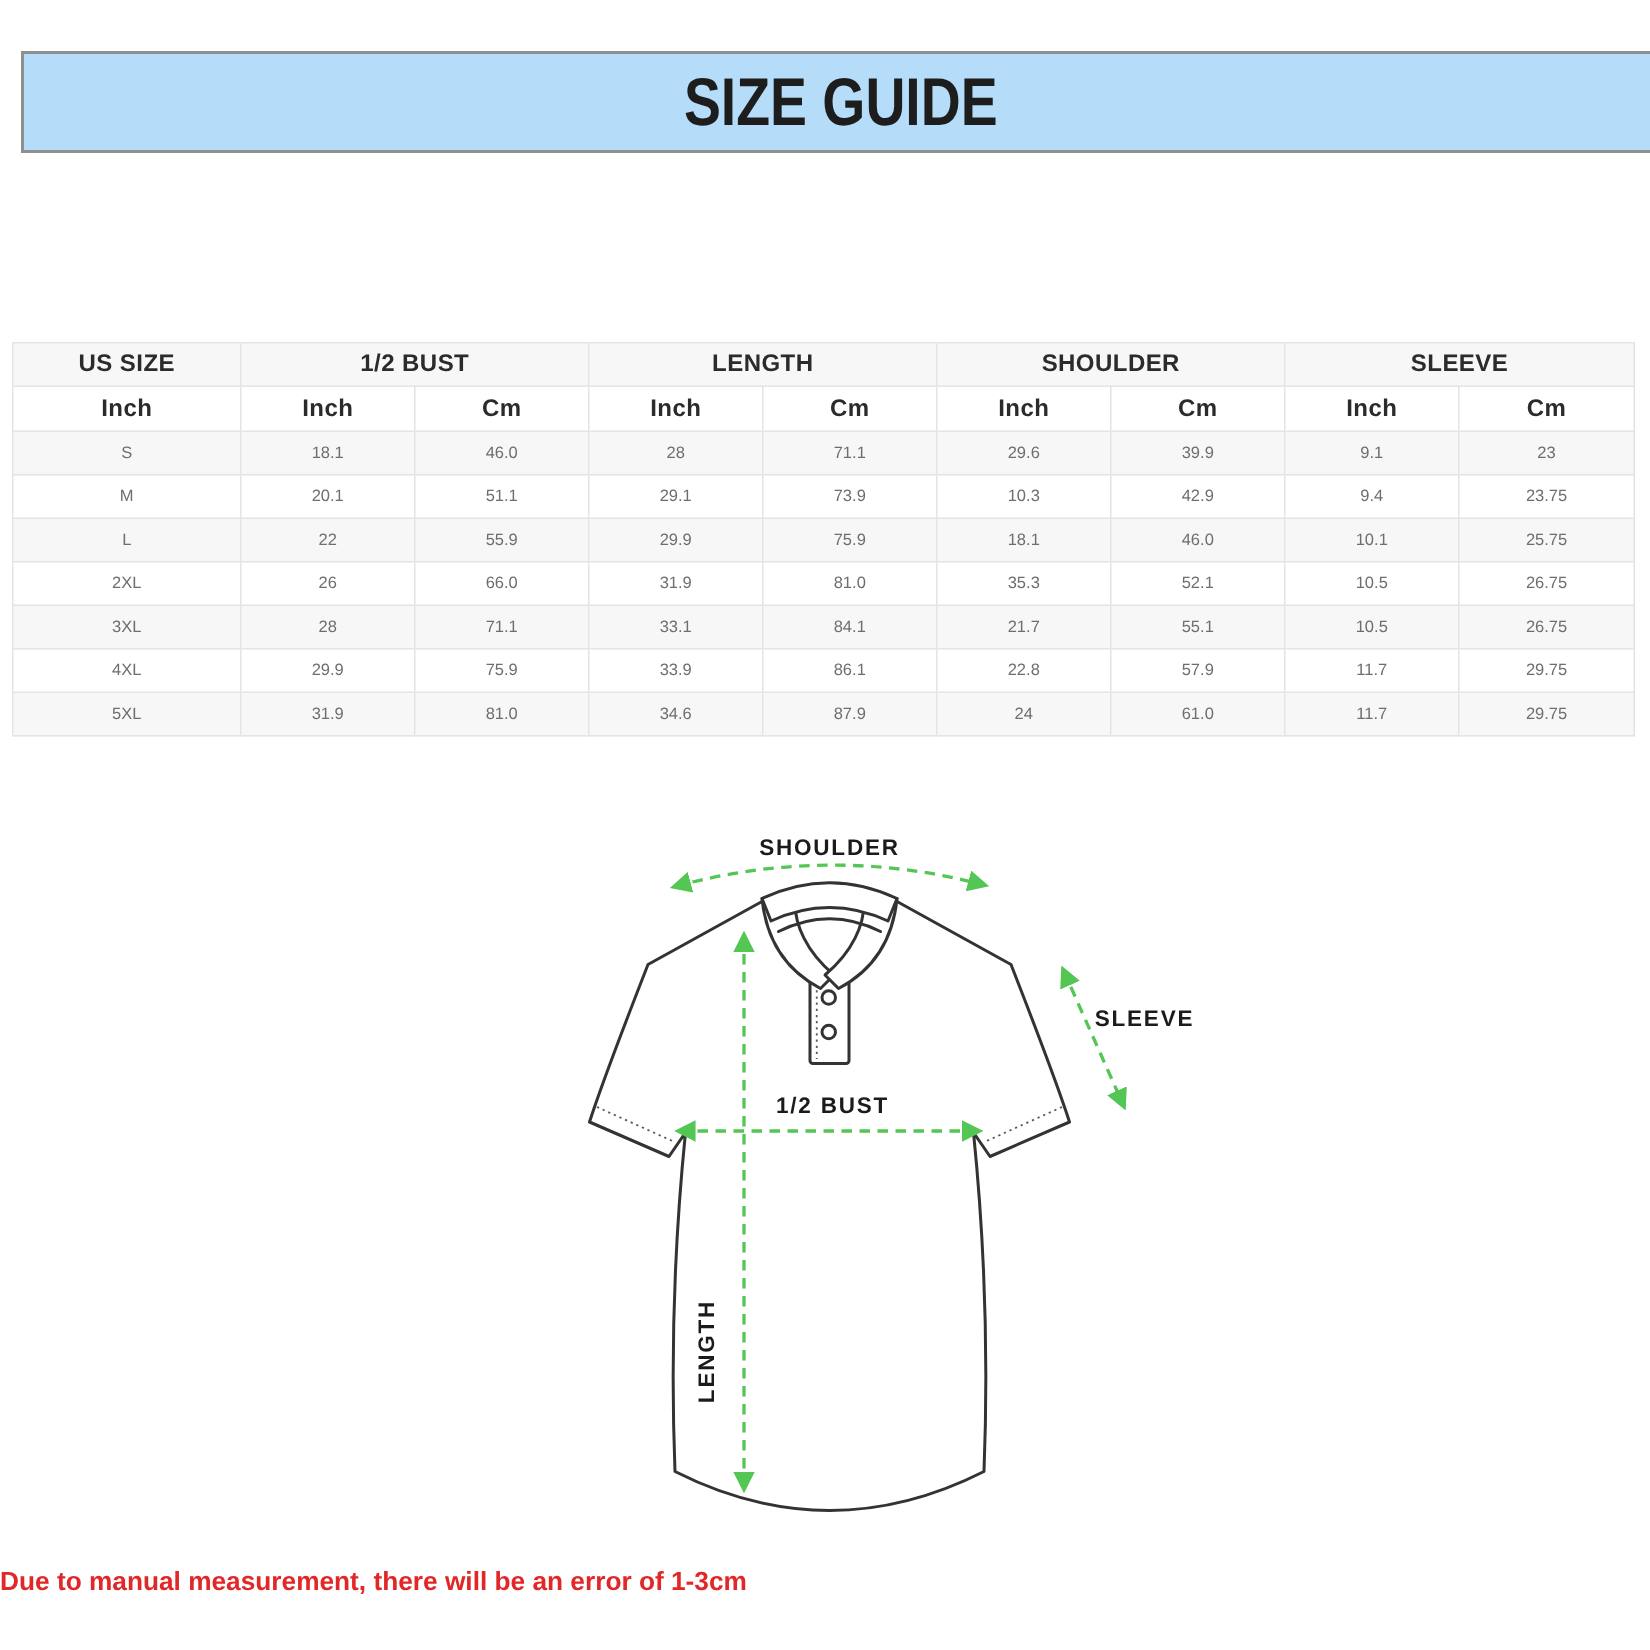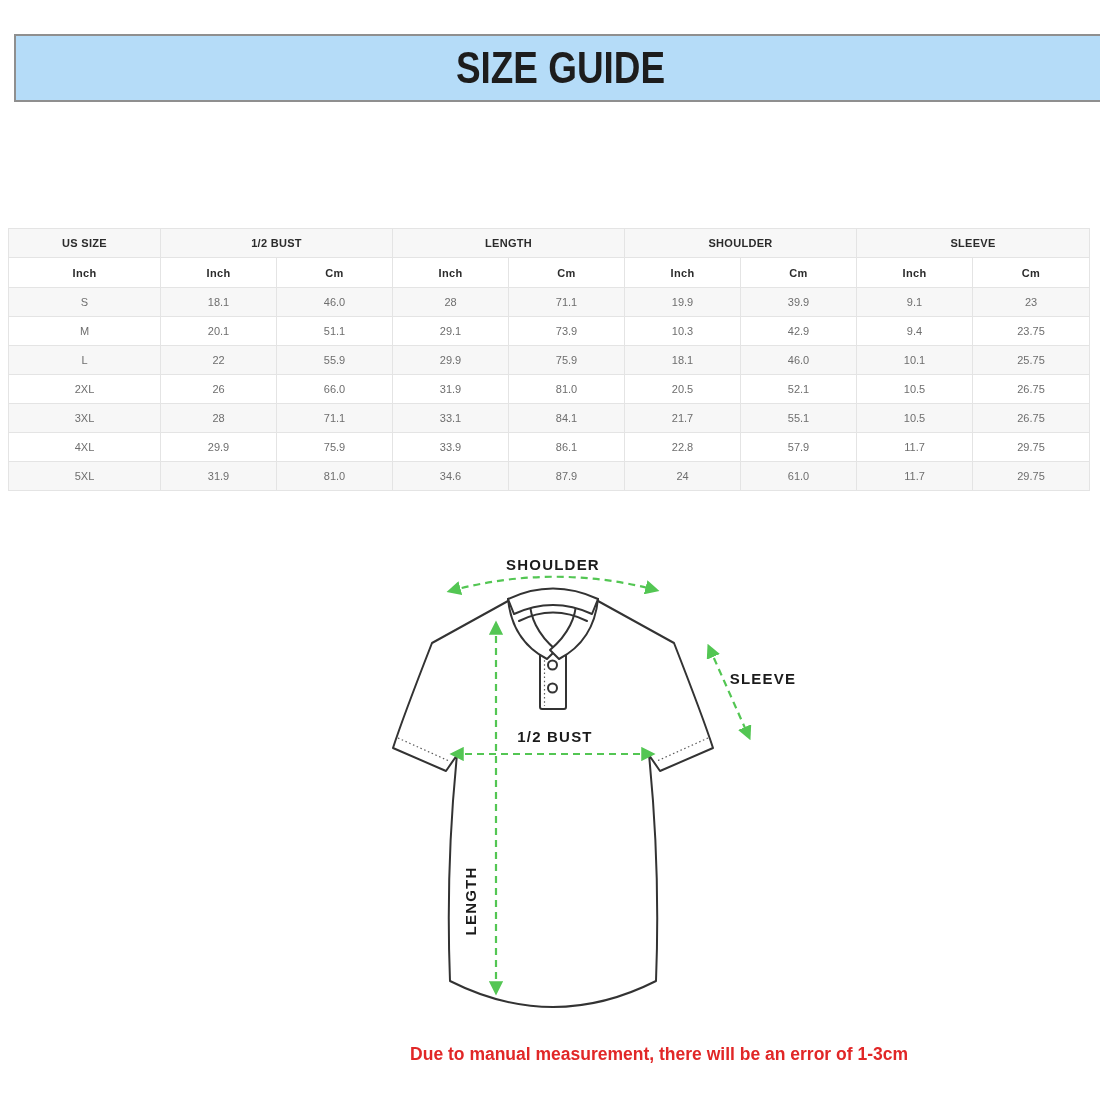--- a/index.html
+++ b/index.html
@@ -30,21 +30,21 @@
   table.size-table {
     position:absolute; top:228px; left:8px; width:1082px;
     border-collapse:collapse; table-layout:fixed;
   }
   .size-table th, .size-table td {
     border:1px solid #e4e4e4;
     padding:0; text-align:center; vertical-align:middle;
     height:28px;
   }
   .size-table thead th {
-    font-size:11px; font-weight:bold; color:#2b2b2b;
+    font-size:16px; font-weight:bold; color:#2b2b2b;
     letter-spacing:0.3px;
   }
   .size-table tr.group-row th { background:#f7f7f7; height:28px; }
   .size-table tr.unit-row  th { background:#ffffff; height:29px; }
   .size-table tbody td { font-size:11px; color:#6e6e6e; background:#ffffff; }
   .size-table tbody tr:nth-child(odd) td { background:#f7f7f7; }
 
   
   svg.diagram { position:absolute; top:544px; left:380px; }
   .shirt-line { fill:none; stroke:var(--outline_dark,#333); stroke-width:2; stroke-linejoin:round; stroke-linecap:round; }
@@ -53,21 +53,21 @@
   .measure { fill:none; stroke:var(--accent_green,#53c653); stroke-width:2.2; stroke-dasharray:7 5; }
   .ah { fill:var(--accent_green,#53c653); }
   .diagram-label {
     font-family:"Liberation Sans", sans-serif;
     font-size:15px; font-weight:bold; fill:#1b1b1b; letter-spacing:1.2px;
   }
 
   
   .footnote {
     position:absolute; top:1044px; left:0; width:908px;
-    text-align:right;
+    text-align:left;
     font-size:17.5px; font-weight:bold;
     color:var(--footnote_red,#e12727);
   }
 </style>
 </head>
 <body>
 
 <div class="banner">
   <h1>SIZE GUIDE</h1>
 </div>
@@ -104,21 +104,21 @@
       <th>Cm</th>
     </tr>
   </thead>
   <tbody>
     <tr>
       <td>S</td>
       <td>18.1</td>
       <td>46.0</td>
       <td>28</td>
       <td>71.1</td>
-      <td>19.9</td>
+      <td>29.6</td>
       <td>39.9</td>
       <td>9.1</td>
       <td>23</td>
     </tr>
     <tr>
       <td>M</td>
       <td>20.1</td>
       <td>51.1</td>
       <td>29.1</td>
       <td>73.9</td>
@@ -137,21 +137,21 @@
       <td>46.0</td>
       <td>10.1</td>
       <td>25.75</td>
     </tr>
     <tr>
       <td>2XL</td>
       <td>26</td>
       <td>66.0</td>
       <td>31.9</td>
       <td>81.0</td>
-      <td>20.5</td>
+      <td>35.3</td>
       <td>52.1</td>
       <td>10.5</td>
       <td>26.75</td>
     </tr>
     <tr>
       <td>3XL</td>
       <td>28</td>
       <td>71.1</td>
       <td>33.1</td>
       <td>84.1</td>

